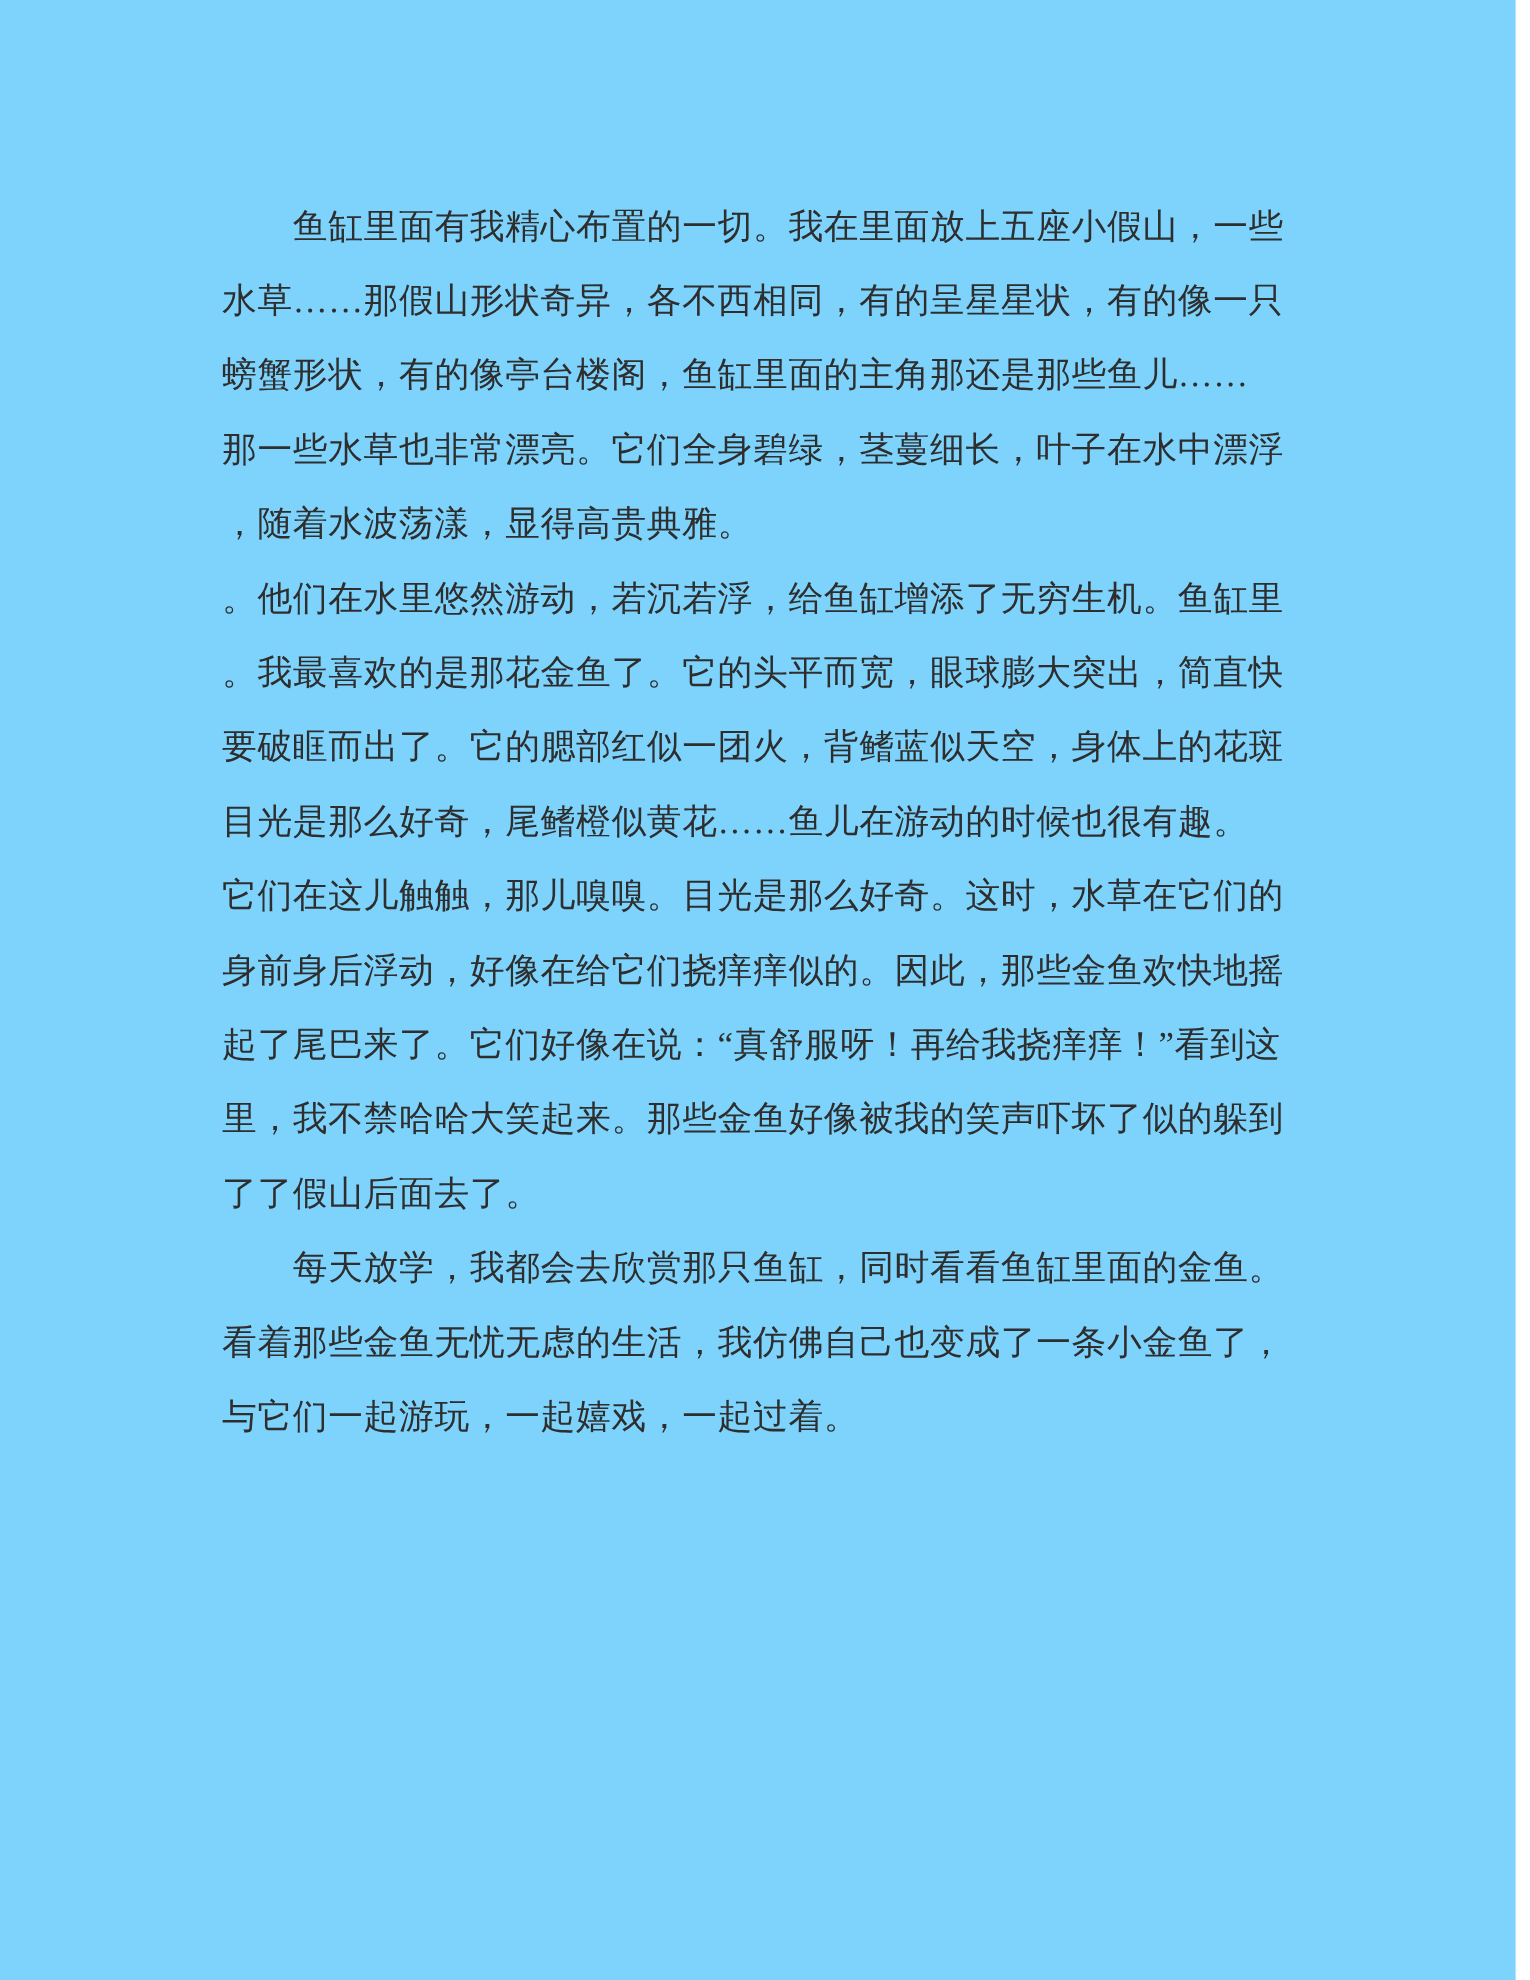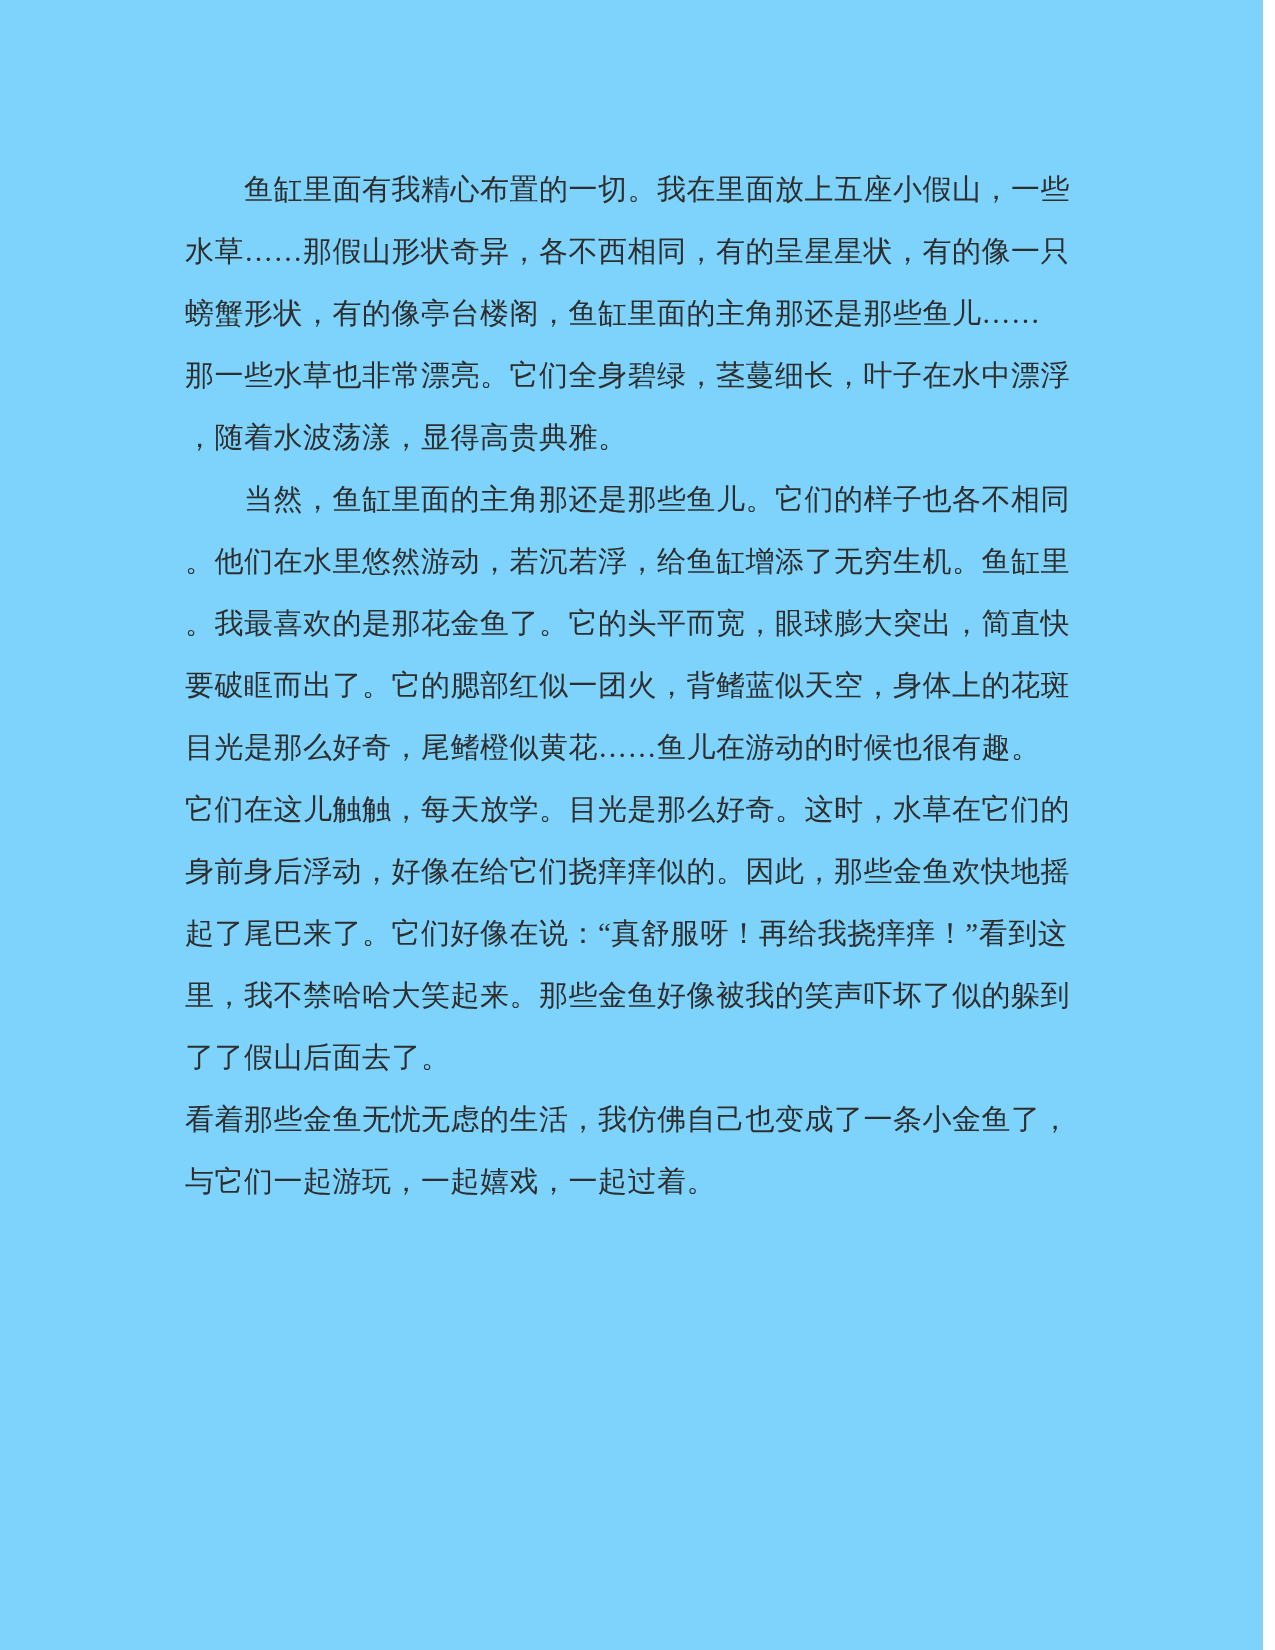--- a/index.html
+++ b/index.html
@@ -45,32 +45,32 @@
 
     <div class="para">
       <p class="line">　　鱼缸里面有我精心布置的一切。我在里面放上五座小假山，一些</p>
       <p class="line">水草……那假山形状奇异，各不西相同，有的呈星星状，有的像一只</p>
       <p class="line">螃蟹形状，有的像亭台楼阁，鱼缸里面的主角那还是那些鱼儿……</p>
       <p class="line">那一些水草也非常漂亮。它们全身碧绿，茎蔓细长，叶子在水中漂浮</p>
       <p class="line">，随着水波荡漾，显得高贵典雅。</p>
     </div>
 
     <div class="para">
-      <p class="line">　　当然，鱼缸里面的主角那还是那些鱼儿。它们的样子也各不相同</p>
       <p class="line">。他们在水里悠然游动，若沉若浮，给鱼缸增添了无穷生机。鱼缸里</p>
       <p class="line">。我最喜欢的是那花金鱼了。它的头平而宽，眼球膨大突出，简直快</p>
       <p class="line">要破眶而出了。它的腮部红似一团火，背鳍蓝似天空，身体上的花斑</p>
       <p class="line">目光是那么好奇，尾鳍橙似黄花……鱼儿在游动的时候也很有趣。</p>
-      <p class="line">它们在这儿触触，每天放学。目光是那么好奇。这时，水草在它们的</p>
+      <p class="line">它们在这儿触触，那儿嗅嗅。目光是那么好奇。这时，水草在它们的</p>
       <p class="line">身前身后浮动，好像在给它们挠痒痒似的。因此，那些金鱼欢快地摇</p>
       <p class="line">起了尾巴来了。它们好像在说：“真舒服呀！再给我挠痒痒！”看到这</p>
       <p class="line">里，我不禁哈哈大笑起来。那些金鱼好像被我的笑声吓坏了似的躲到</p>
       <p class="line">了了假山后面去了。</p>
     </div>
 
     <div class="para">
+      <p class="line">　　每天放学，我都会去欣赏那只鱼缸，同时看看鱼缸里面的金鱼。</p>
       <p class="line">看着那些金鱼无忧无虑的生活，我仿佛自己也变成了一条小金鱼了，</p>
       <p class="line">与它们一起游玩，一起嬉戏，一起过着。</p>
     </div>
 
 
   </div>
 </div>
 
 </body></html>

